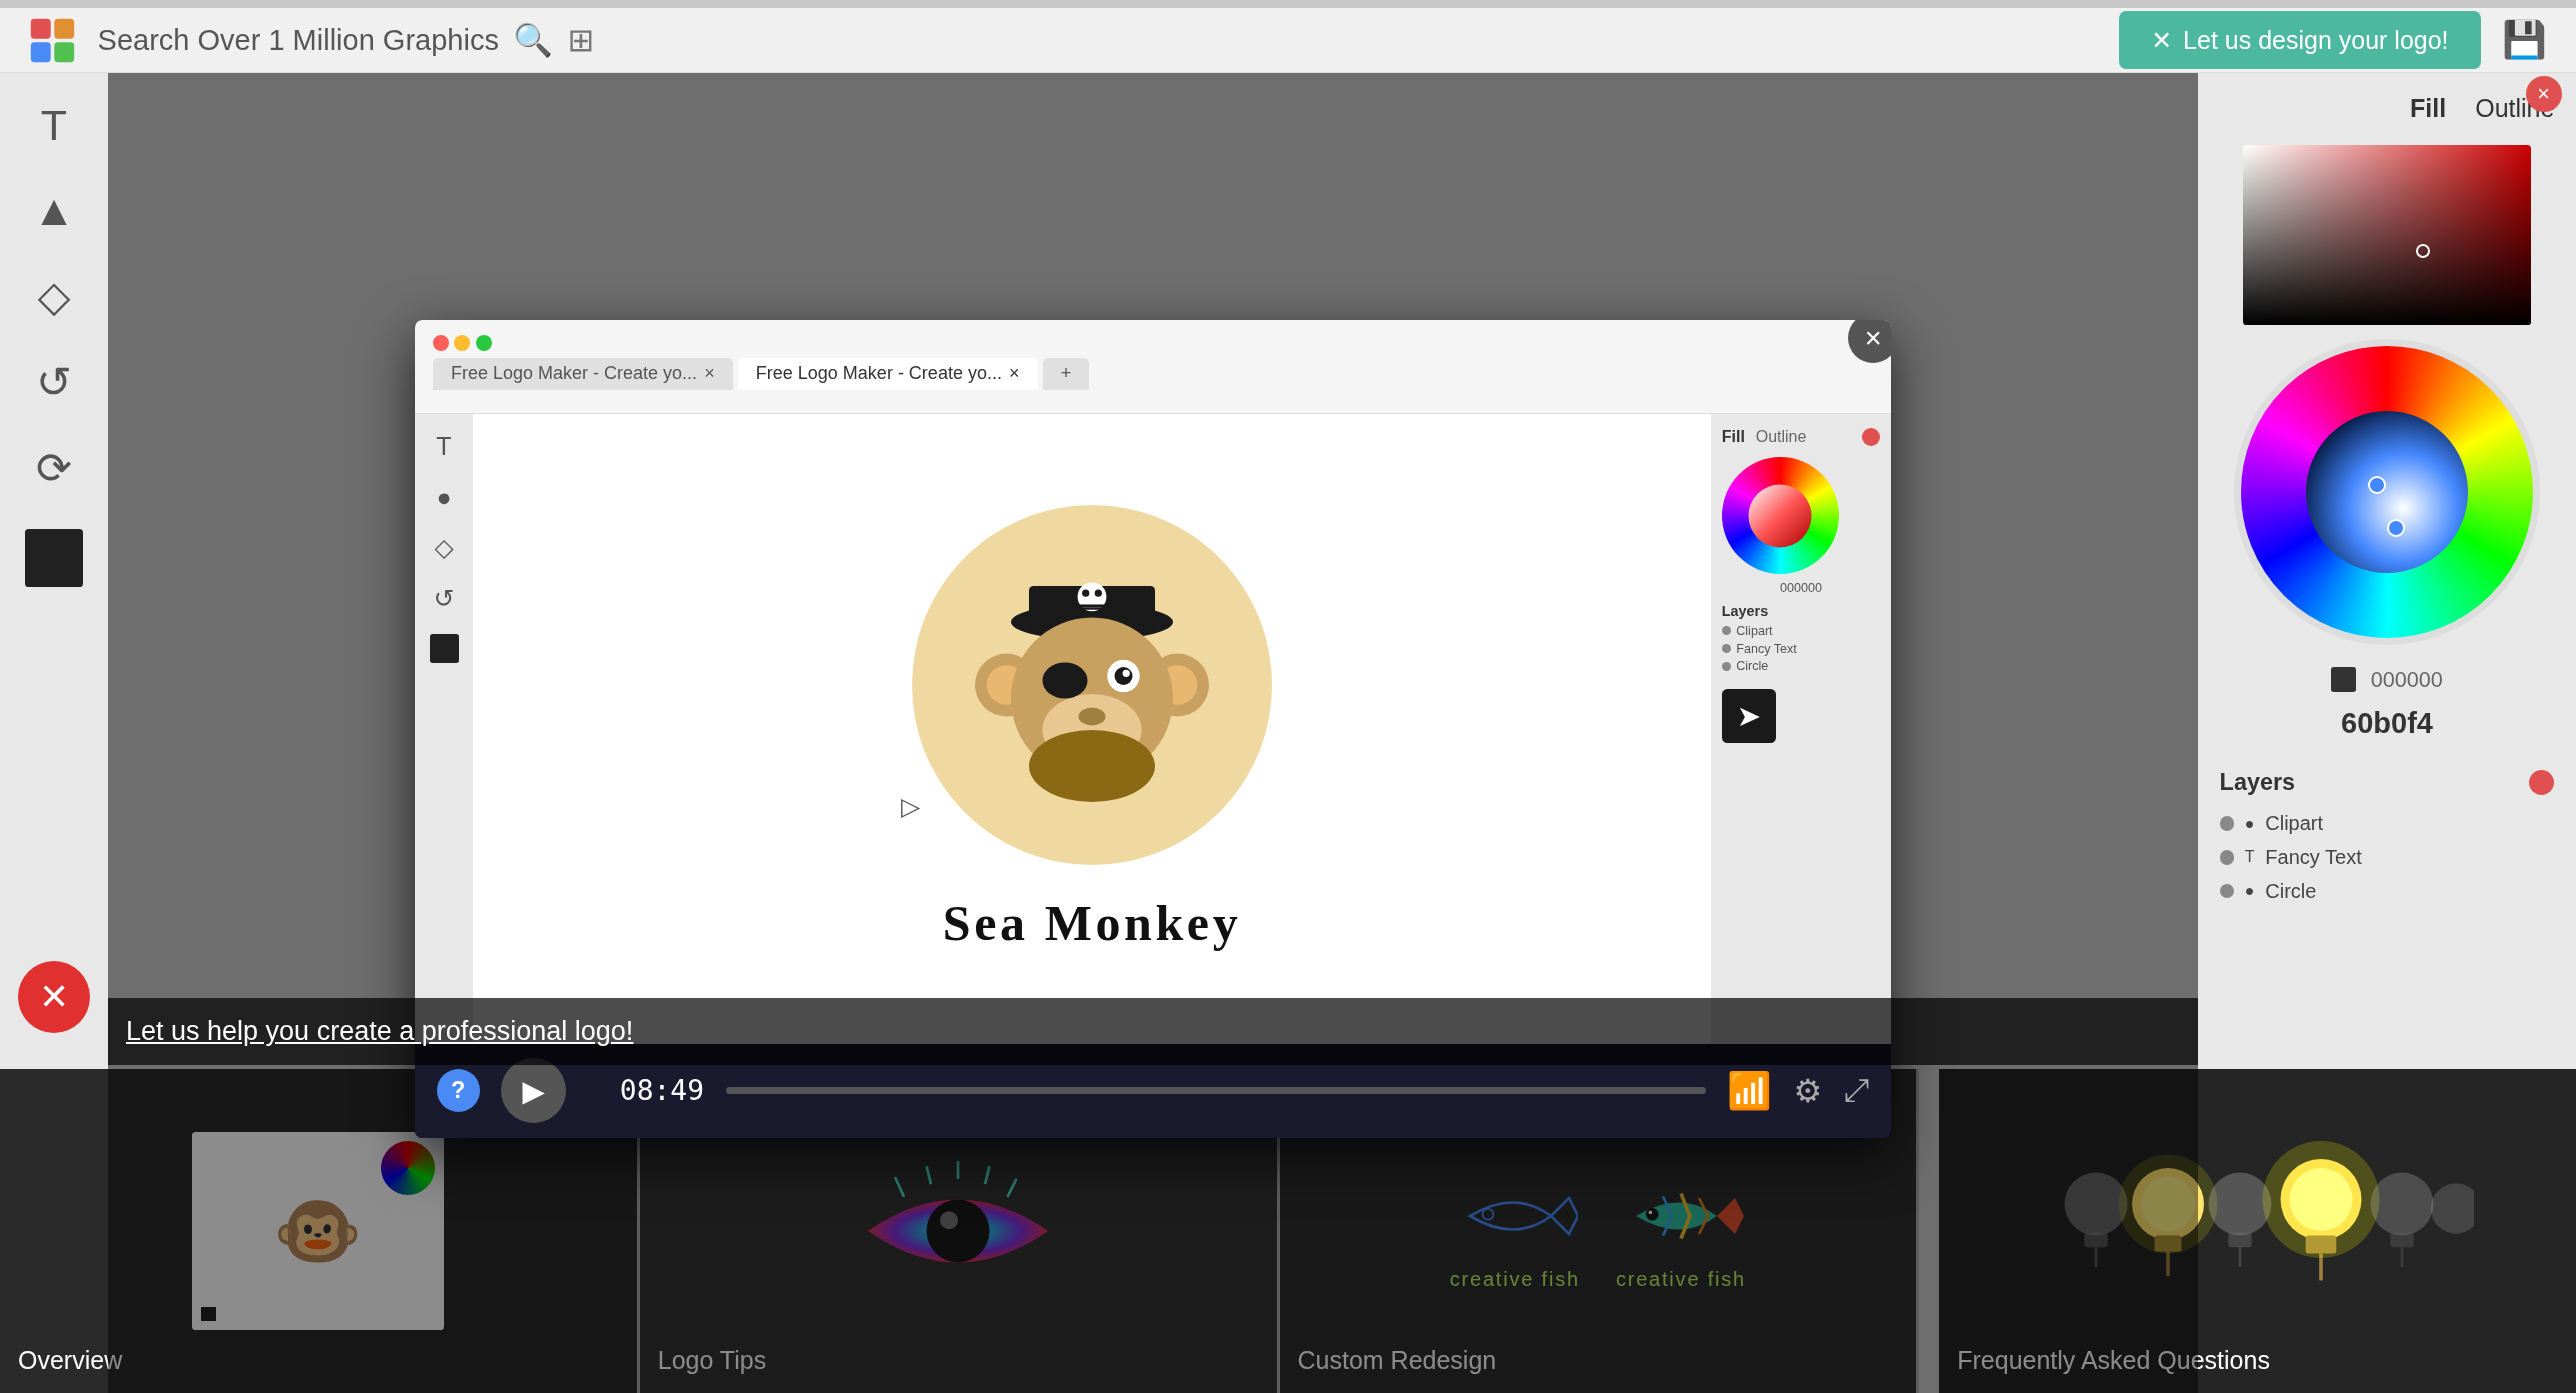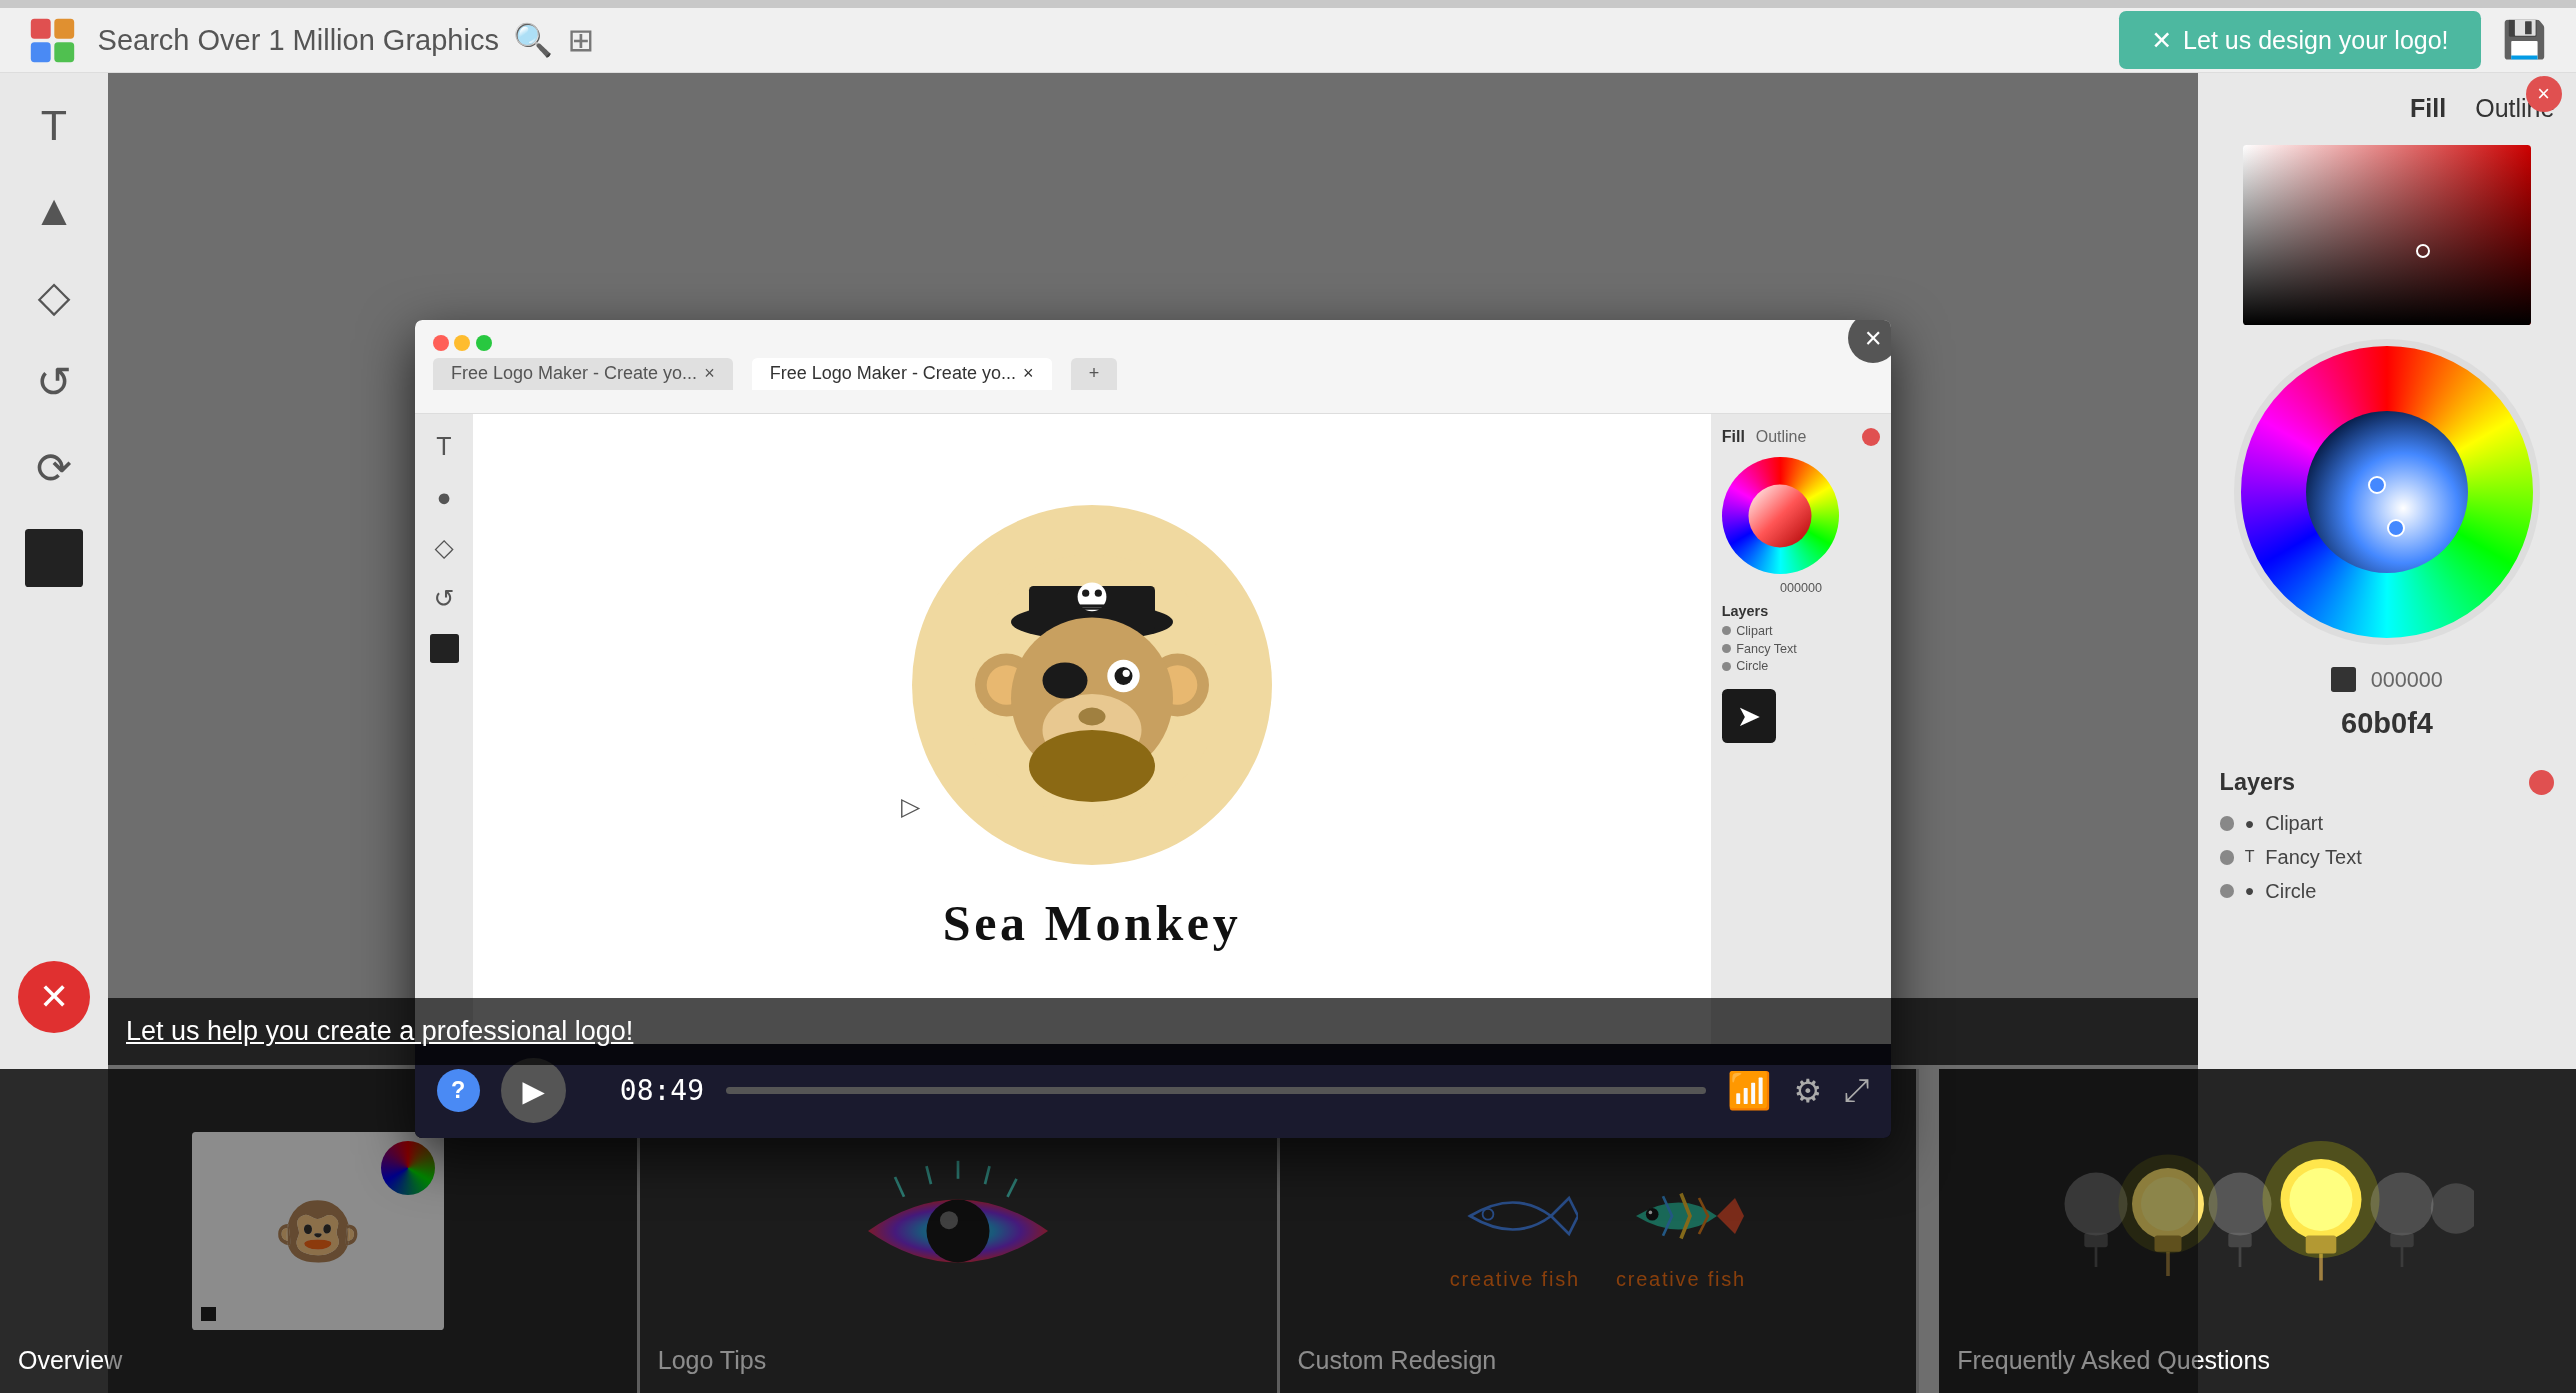--- a/index.html
+++ b/index.html
@@ -299,21 +299,21 @@
       border: none;
     }
     
     .browser-chrome {
       background: #f5f5f5;
       padding: 14.4px 18px;
       border-bottom: 0.9px solid #ddd;
     }
     .browser-tabs {
       display: flex;
-      gap: 19px;
+      gap: 5px;
       margin-bottom: 9px;
     }
     .browser-tab {
       background: #e0e0e0;
       border-radius: 5.4px 5.4px 0 0;
       padding: 5.4px 18px;
       font-size: 18px;
       color: #555;
       cursor: pointer;
       display: flex;
@@ -599,21 +599,21 @@
       gap: 36px;
       align-items: center;
     }
     .fish-logo-left {
       display: flex;
       flex-direction: column;
       align-items: center;
       gap: 7.2px;
     }
     .fish-label {
-      color: #f97316;
+      color: #bef264;
       font-size: 20px;
       letter-spacing: 1.8px;
       text-align: center;
     }
     .lightbulbs-area {
       display: flex;
       align-items: center;
       gap: 21.6px;
     }
 

